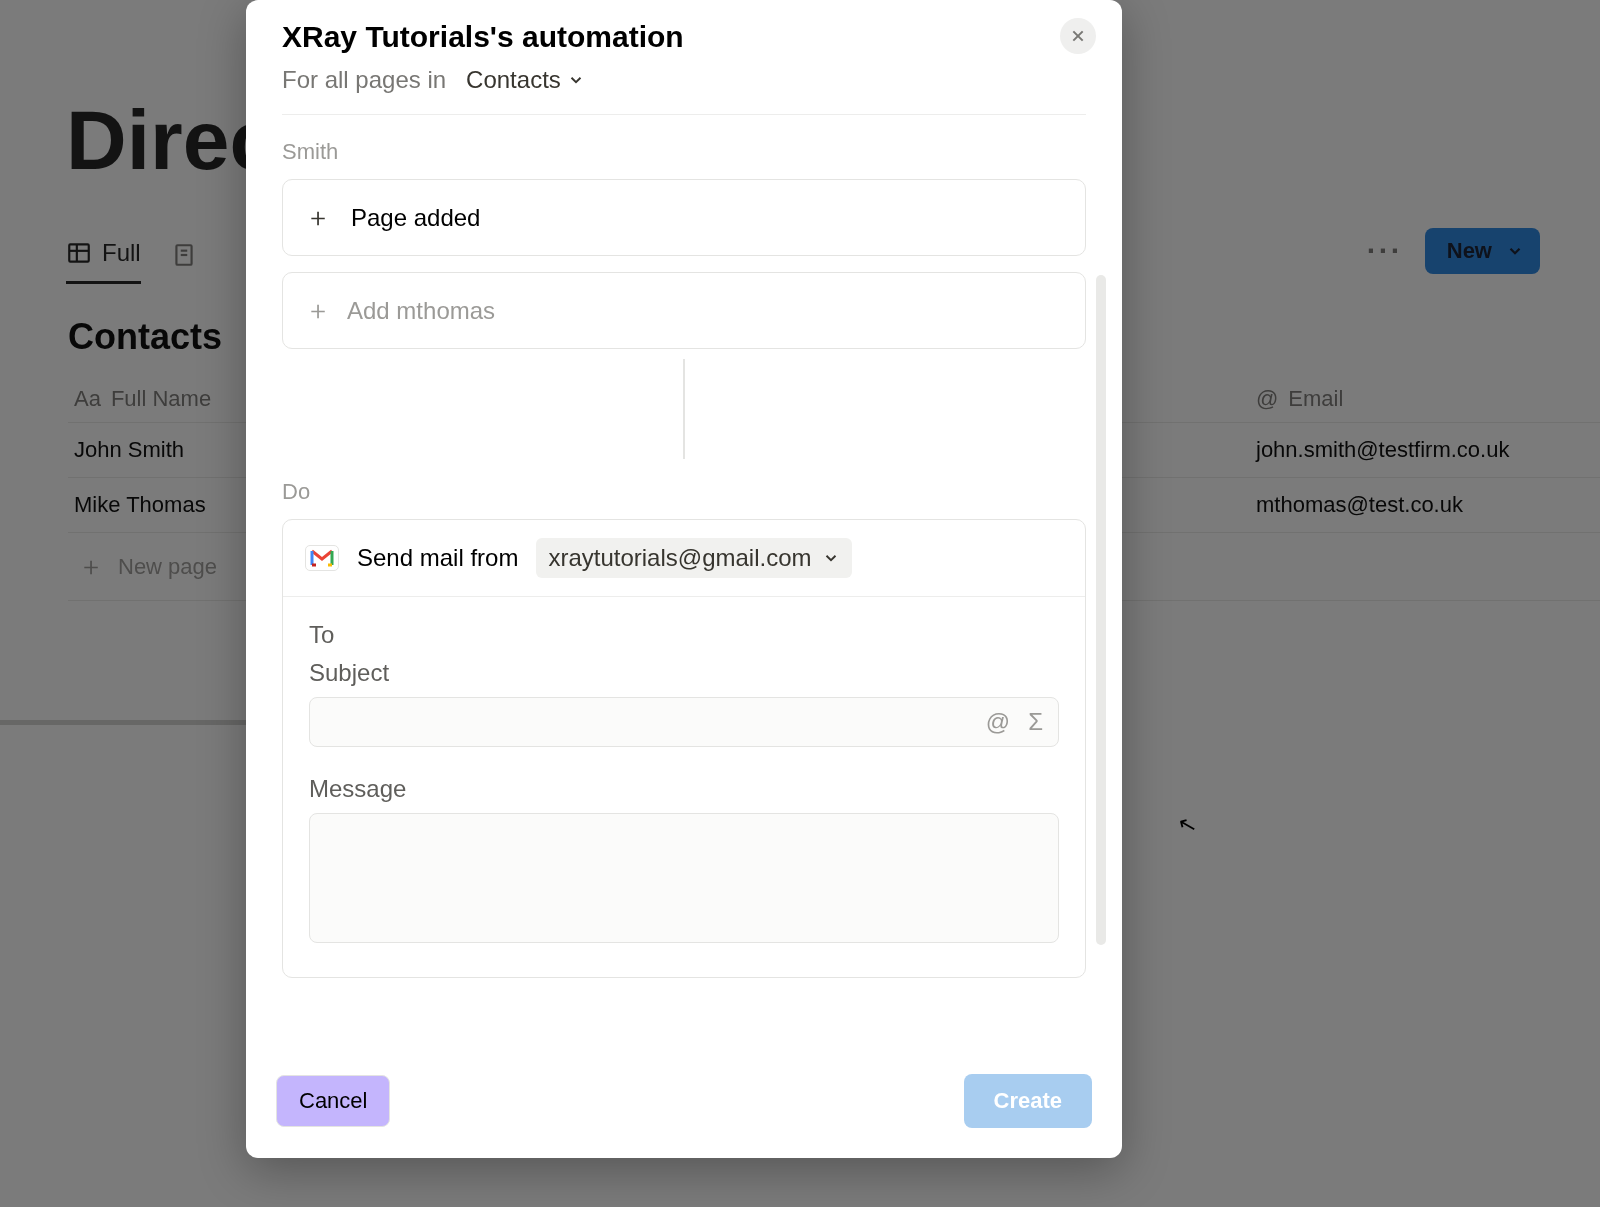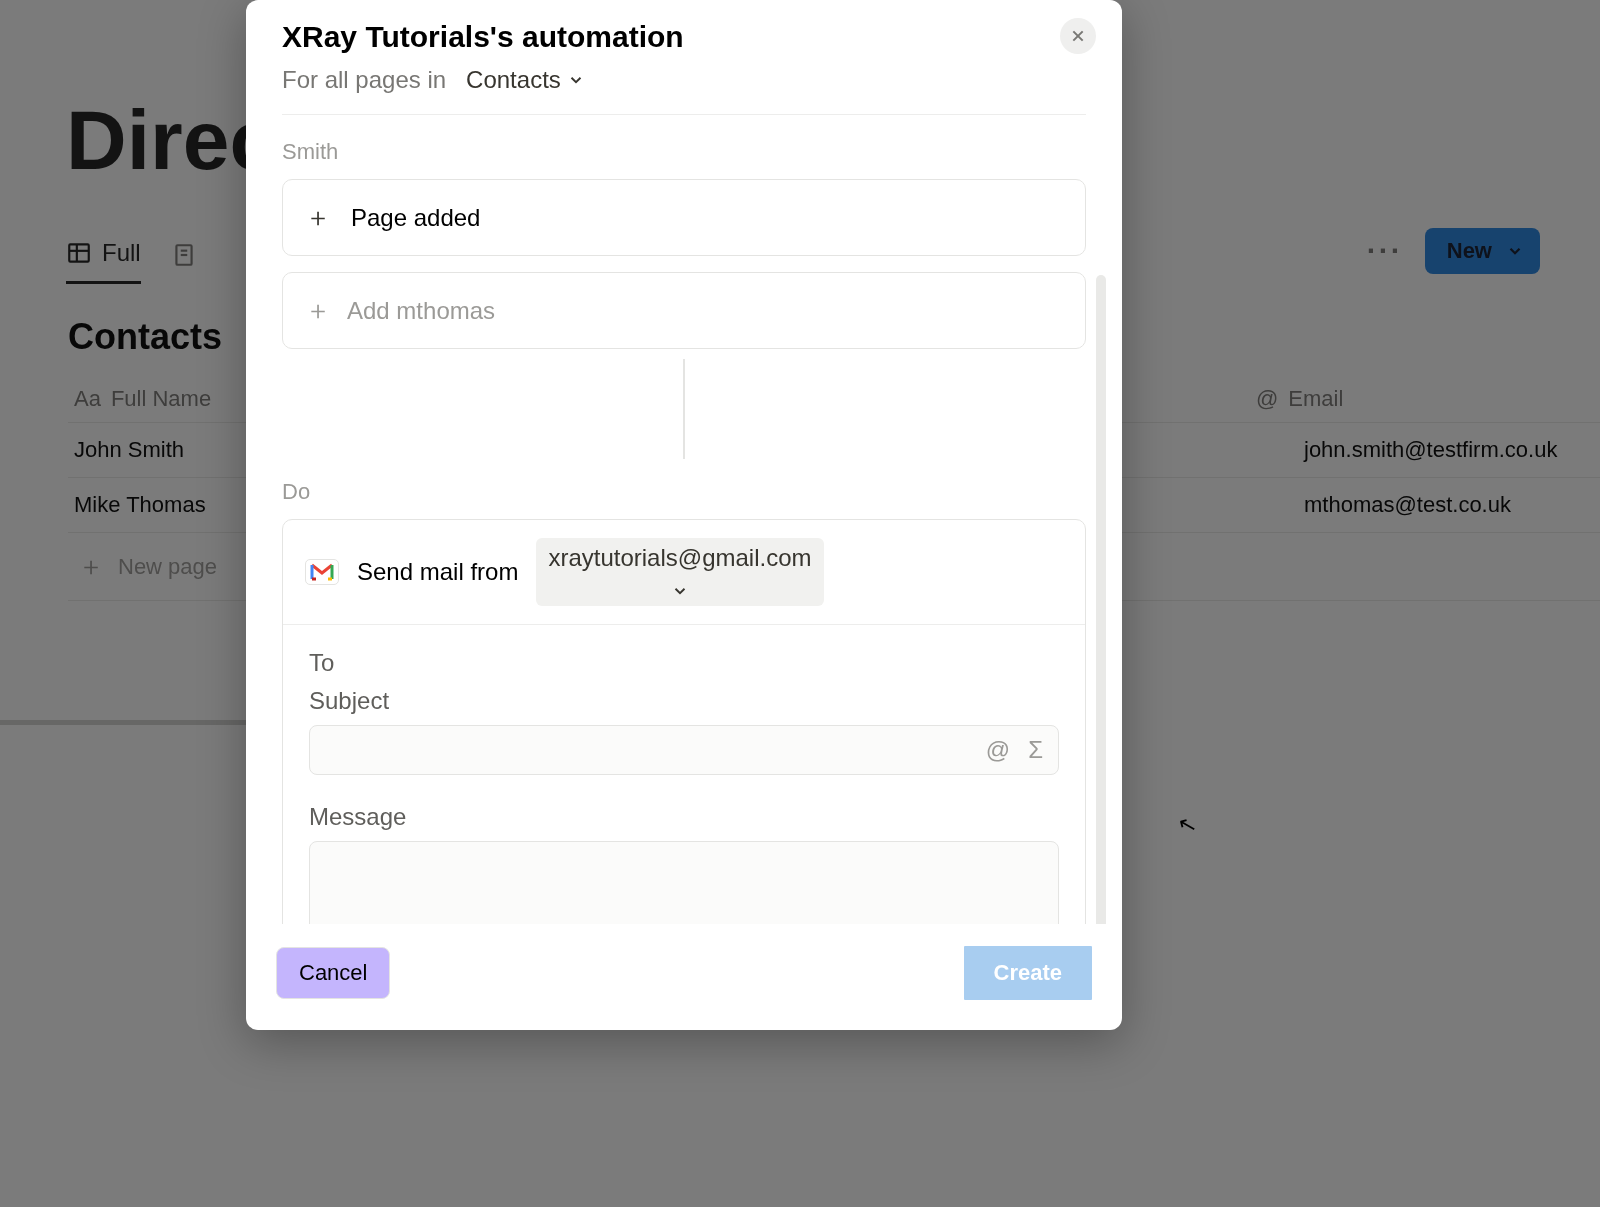--- a/index.html
+++ b/index.html
@@ -85,21 +85,21 @@
     }
     .bg-row {
       display: flex;
       font-size: 22px;
       border-bottom: 1px solid #e9e9e7;
       padding: 14px 0;
       font-weight: 500;
     }
     .bg-cell-email {
       position: absolute;
-      left: 1304px;
+      left: 1256px;
       font-weight: 400;
       text-align: right;
     }
     .bg-new-page-row {
       display: flex;
       align-items: center;
       gap: 14px;
       color: #9b9a97;
       font-size: 22px;
       padding: 16px 0 16px 10px;
@@ -116,21 +116,21 @@
     .overlay {
       position: absolute;
       inset: 0;
       background: rgba(15,15,15,0.55);
     }
     .modal {
       position: absolute;
       left: 246px;
       top: 0;
       width: 876px;
-      height: 1030px;
+      height: 1158px;
       background: #fff;
       border-radius: 12px;
       box-shadow: 0 12px 48px rgba(0,0,0,0.3);
       display: flex;
       flex-direction: column;
     }
     .modal-header {
       padding: 14px 36px 0 36px;
       position: relative;
     }
@@ -246,21 +246,20 @@
     .gmail-icon svg{width:26px;height:20px;}
     .from-chip {
       background: #f1f1ef;
       border-radius: 6px;
       padding: 6px 12px;
       display: flex;
       align-items: center;
       gap: 10px;
       font-weight: 400;
       color:#37352f;
-      flex-direction:column;
     }
     .action-fields {
       padding: 24px 26px 30px 26px;
     }
     .field-label {
       font-size: 24px;
       color: #5f5e5b;
       margin-bottom: 10px;
     }
     .to-row{ display:flex; gap:34px; align-items:center; margin-bottom:30px;}
@@ -306,21 +305,21 @@
       background: #c4b5fd;
       border-radius: 8px;
       padding: 12px 22px;
       font-size: 22px;
       font-weight:500;
       cursor:pointer;
     }
     .btn-create {
       background: #a8cdf0;
       color: #fff;
-      border-radius: 1px;
+      border-radius: 8px;
       padding: 14px 30px;
       font-size: 22px;
       font-weight: 600;
       border:none;
       cursor:pointer;
     }
     .chevron-down{ width:18px;height:18px; }
     .plus-icon{font-size:26px; font-weight:300;}
     .cursor-arrow {
       position: absolute;

